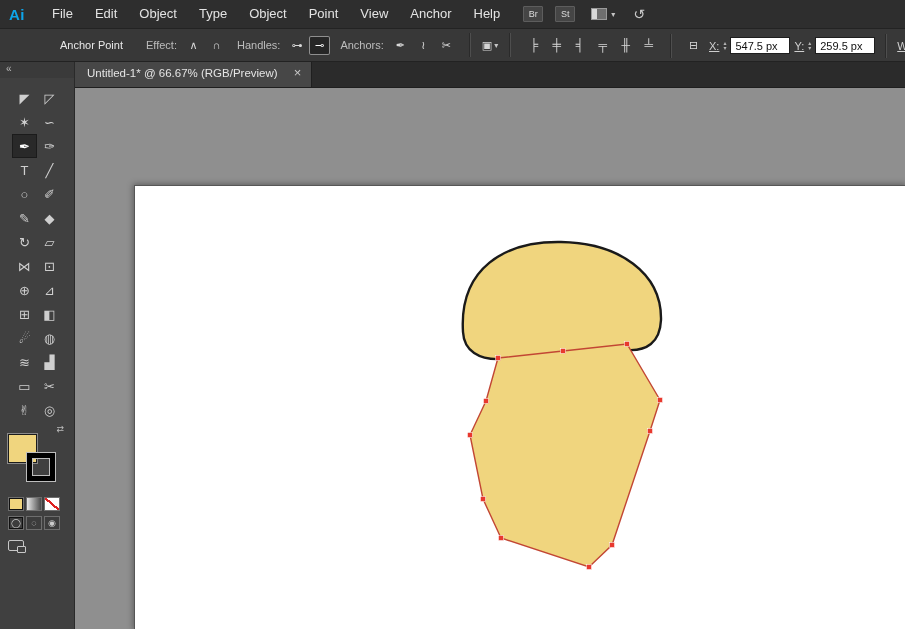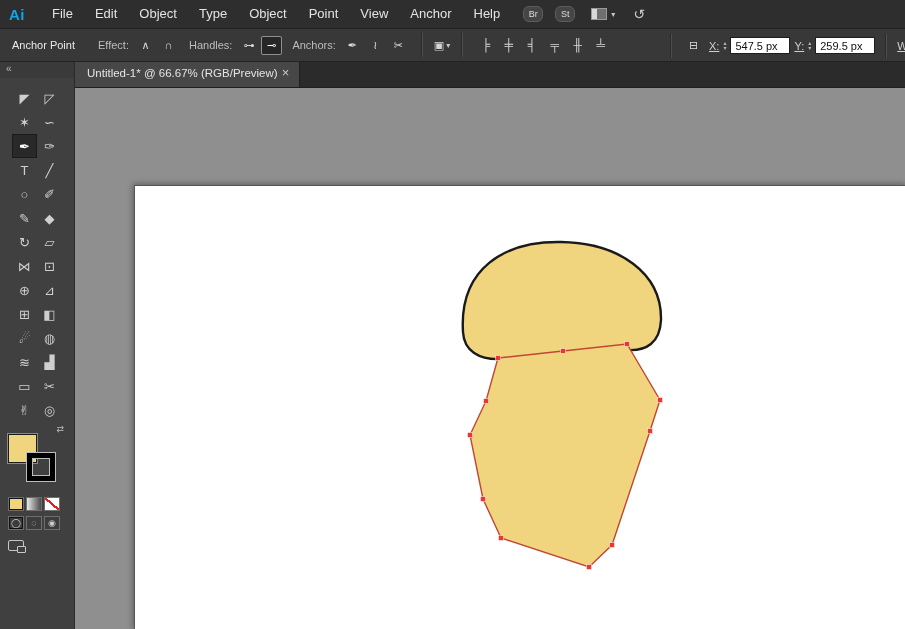--- a/index.html
+++ b/index.html
@@ -3,29 +3,29 @@
 <meta charset="utf-8">
 <style>
   html,body{margin:0;padding:0;background:#222;}
   *{box-sizing:border-box;font-family:"Liberation Sans","DejaVu Sans",sans-serif;}
   .app{position:relative;width:905px;height:629px;overflow:hidden;background:#333;user-select:none;}
 
   
   .menubar{display:flex;align-items:center;height:29px;background:#2e2e2e;padding-left:9px;border-bottom:1px solid #232323;}
   .logo{color:#0ea5e9;font-weight:bold;font-size:15px;margin-right:16px;letter-spacing:.5px;}
   .menu-item{padding:0 11px;font-size:13px;color:#e3e3e3;line-height:28px;cursor:default;}
-  .badge{width:20px;height:16px;background:#454545;border:1px solid #5d5d5d;border-radius:6px;display:flex;align-items:center;justify-content:center;font-size:9px;color:#ddd;margin-left:12px;}
+  .badge{width:20px;height:16px;background:#454545;border:1px solid #5d5d5d;border-radius:1px;display:flex;align-items:center;justify-content:center;font-size:9px;color:#ddd;margin-left:12px;}
   .ws-icon{margin-left:16px;display:flex;align-items:center;gap:4px;}
   .ws-rect{width:16px;height:12px;border:1px solid #9a9a9a;background:linear-gradient(90deg,#d9d9d9 38%,#6f6f6f 38%);}
   .chev{font-size:8px;color:#c5c5c5;font-style:normal;}
   .rotate-view{margin-left:18px;color:#c9c9c9;font-size:14px;}
 
   
   .controlbar{position:relative;display:flex;align-items:center;height:33px;background:#383838;border-bottom:1px solid #222;padding-left:12px;gap:5px;color:#c8c8c8;font-size:11px;white-space:nowrap;overflow:hidden;}
-  .cb-title{color:#e8e8e8;margin-right:14px;}
+  .cb-title{color:#e8e8e8;margin-right:14px;margin-left:48px;}
   .cb-label{color:#bdbdbd;margin-left:4px;}
   .cb-icon{width:21px;height:19px;display:inline-flex;align-items:center;justify-content:center;font-size:11px;color:#d8d8d8;border-radius:2px;margin:0 1px;}
   .cb-icon.selected{background:#262626;box-shadow:inset 0 0 0 1px #8f8f8f;color:#fff;}
   .cb-icon.align{font-size:12px;}
   .icon-group{display:inline-flex;align-items:center;}
   .sep{width:0;height:24px;border-left:1px solid #2a2a2a;border-right:1px solid #4e4e4e;margin:0 6px;}
   .iso-btn{display:inline-flex;align-items:center;gap:2px;color:#d5d5d5;}
   .coords{position:absolute;left:664px;top:0;height:33px;display:flex;align-items:center;gap:4px;}
   .coord-label{color:#cfcfcf;text-decoration:underline;}
   .stepper{display:inline-flex;flex-direction:column;justify-content:center;line-height:5px;font-size:6px;color:#b5b5b5;}
@@ -48,21 +48,21 @@
   .mini.none{background:linear-gradient(to top right,#fff 44%,#d22 44%,#d22 56%,#fff 56%);}
   .mini.grad{background:linear-gradient(90deg,#e8e8e8,#4a4a4a);}
   .mini.selected{box-shadow:inset 0 0 0 1px #111;}
   .screen-mode{margin:10px 0 0 8px;position:relative;width:22px;height:16px;}
   .sm-outer{position:absolute;left:0;top:0;width:16px;height:11px;border:1px solid #c7c7c7;border-radius:2px;}
   .sm-inner{position:absolute;left:8px;top:5px;width:9px;height:7px;border:1px solid #c7c7c7;background:#404040;border-radius:1px;}
 
   
   .workarea{flex:1;display:flex;flex-direction:column;min-width:0;}
   .tabbar{height:26px;background:#2b2b2b;display:flex;border-bottom:1px solid #1f1f1f;}
-  .tab{display:flex;align-items:center;gap:4px;padding:0 10px 4px 12px;background:#474747;color:#e4e4e4;font-size:11.5px;border-right:1px solid #1f1f1f;}
+  .tab{display:flex;align-items:center;gap:16px;padding:0 10px 4px 12px;background:#474747;color:#e4e4e4;font-size:11.5px;border-right:1px solid #1f1f1f;}
   .tab .close{color:#c9c9c9;font-size:13px;line-height:1;}
   .canvas{position:relative;flex:1;background:#8f8f8f;overflow:hidden;}
   .artboard{position:absolute;left:60px;top:98px;right:-3px;bottom:-3px;background:#fff;outline:1px solid #565656;box-shadow:-2px -2px 6px rgba(0,0,0,.35);}
   #artwork-svg{position:absolute;left:0;top:0;width:830px;height:541px;}
 </style>
 </head>
 <body>
 
 <div class="app">
 

